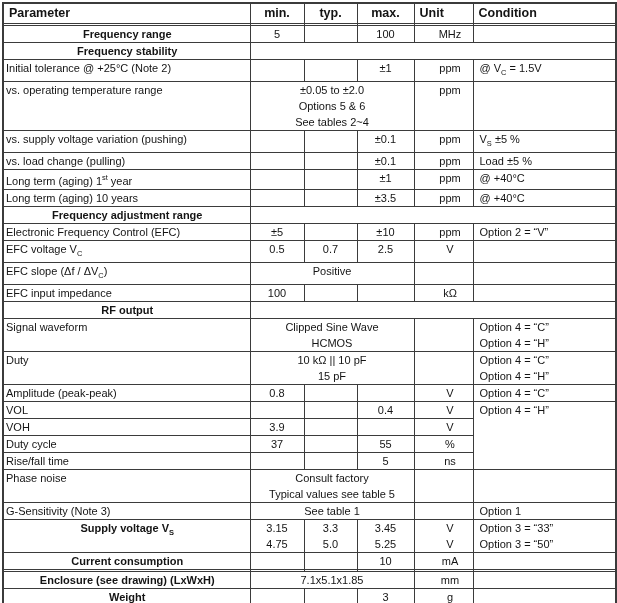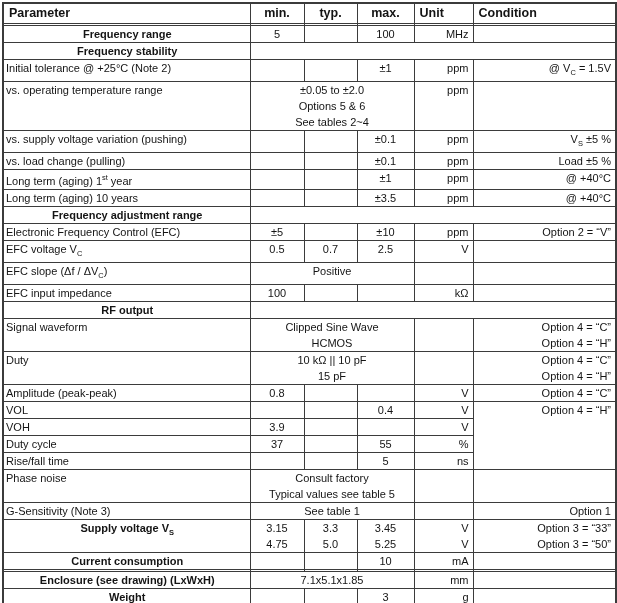--- a/index.html
+++ b/index.html
@@ -30,22 +30,22 @@
   th{
     font-size:12.5px;font-weight:bold;
     height:19px;line-height:19px;
     padding:0 5px;
   }
   .a-left{text-align:left;margin-left:36px;}
   .a-center{text-align:center;}
   td.c-param{padding-left:5px;text-align:left;}
   td.c-param.ind{padding-left:2px;font-weight:normal;}
   td.bold{font-weight:bold;text-align:center;}
-  td.c-unit{padding-left:17px;text-align:right;}
-  td.c-cond{padding-left:6px;text-align:right;}
+  td.c-unit{padding-left:17px;text-align:center;}
+  td.c-cond{padding-left:6px;text-align:left;}
   tr.spacer td{height:2px;line-height:2px;padding:0;font-size:1px;}
   sub{font-size:0.68em;}
   sup{font-size:0.68em;margin-top:44px;}
 </style>
 </head>
 <body>
 
 <div class="sheet">
   <table class="spec">
       <colgroup>

